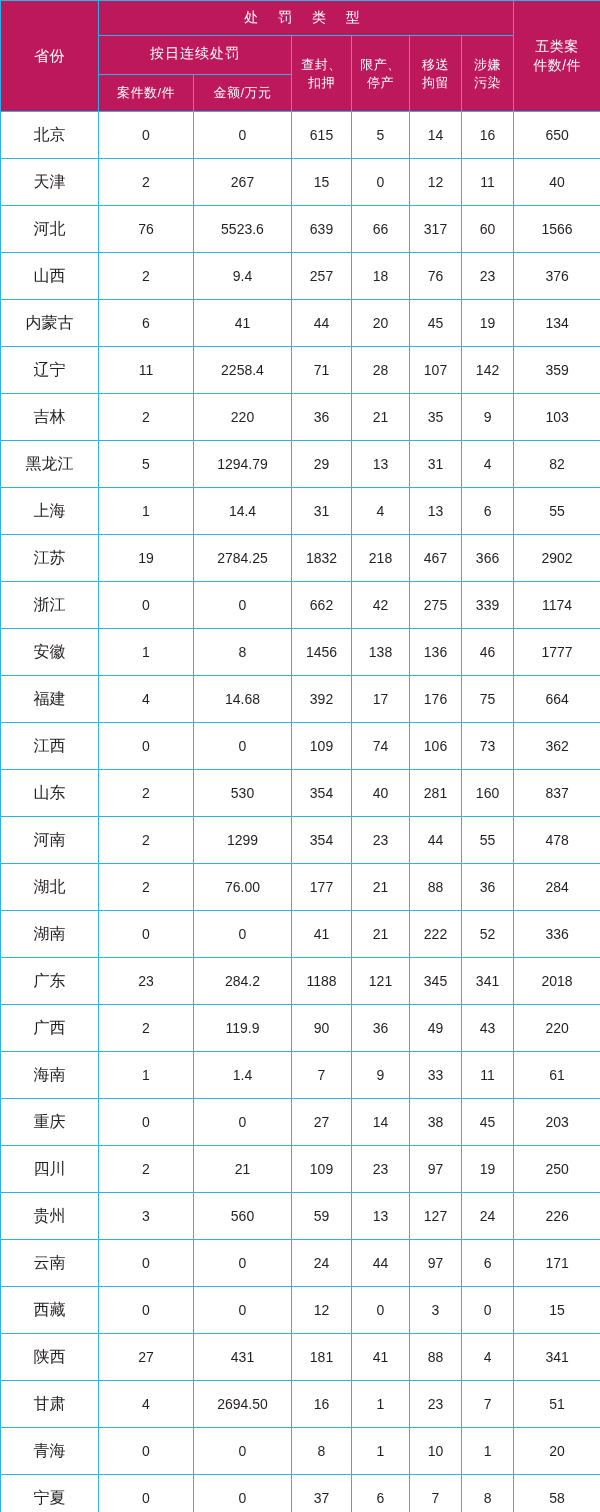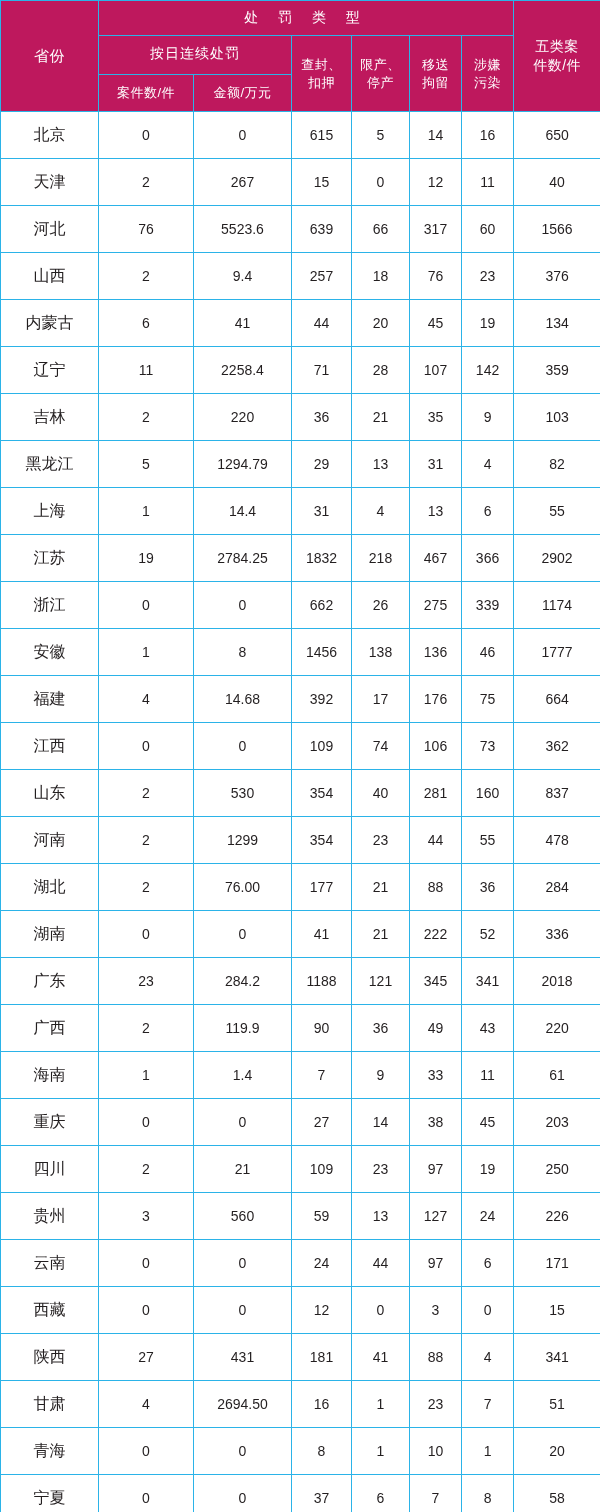--- a/index.html
+++ b/index.html
@@ -227,21 +227,21 @@
         <td>218</td>
         <td>467</td>
         <td>366</td>
         <td>2902</td>
       </tr>
       <tr>
         <td class="prov">浙江</td>
         <td>0</td>
         <td>0</td>
         <td>662</td>
-        <td>26</td>
+        <td>42</td>
         <td>275</td>
         <td>339</td>
         <td>1174</td>
       </tr>
       <tr>
         <td class="prov">安徽</td>
         <td>1</td>
         <td>8</td>
         <td>1456</td>
         <td>138</td>

